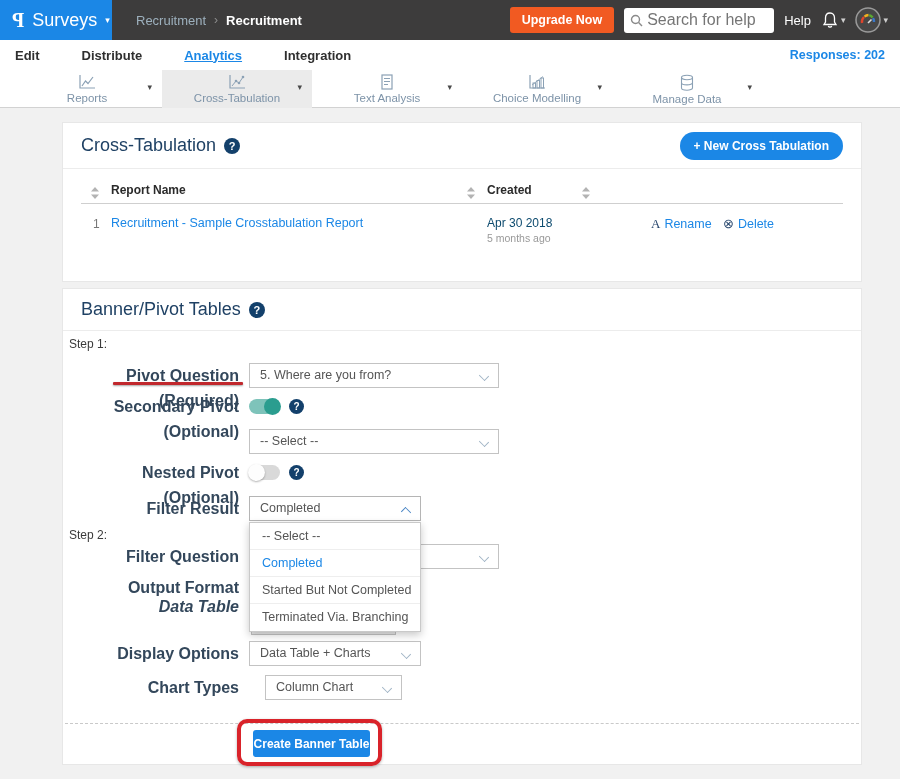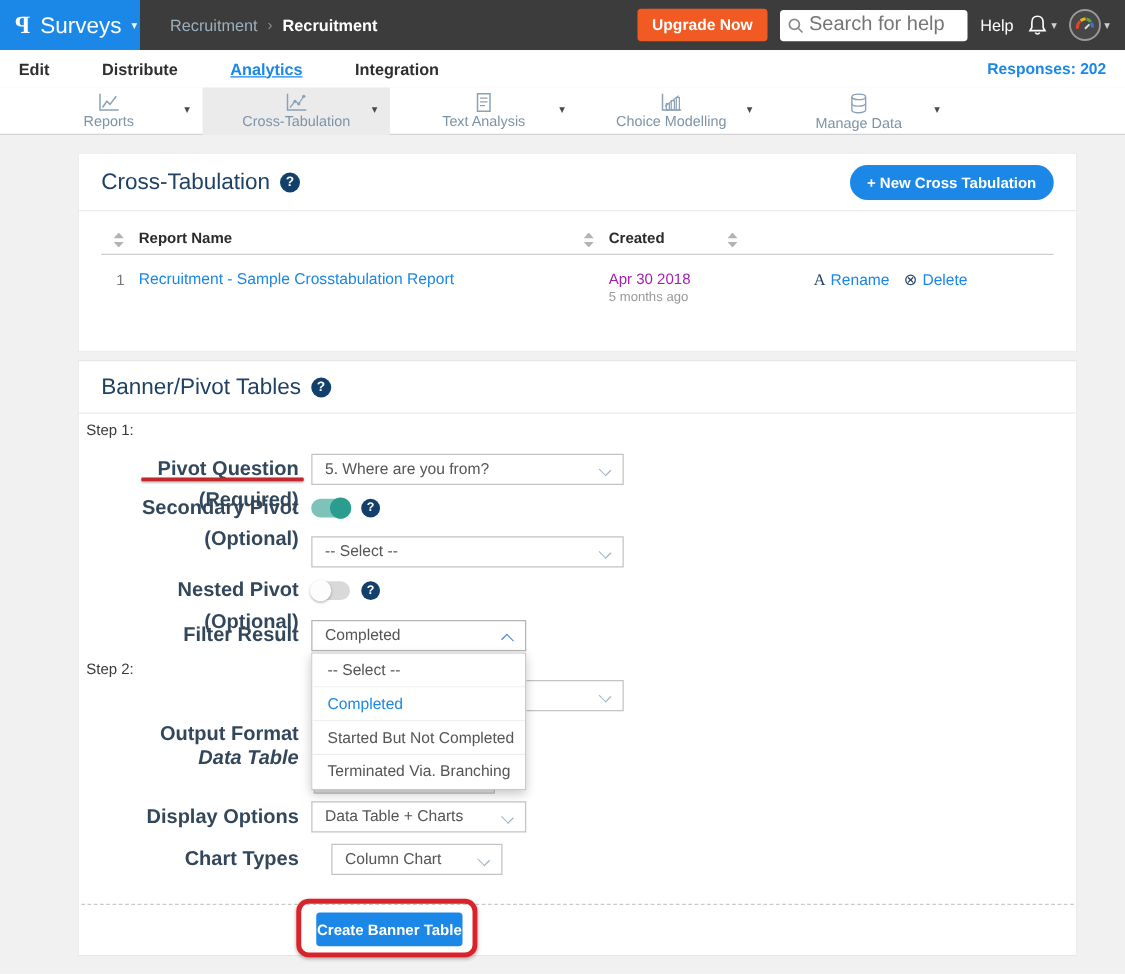--- a/index.html
+++ b/index.html
@@ -84,21 +84,21 @@
   .new-btn {
     background:#1b87e6; color:#fff; border:none; font-weight:bold; font-size:12px;
     padding:7px 14px; border-radius:14px; cursor:pointer; font-family:inherit;
   }
   
   .th { position:absolute; font-size:12px; font-weight:bold; color:#2b2b2b; }
   .sort-ic { position:absolute; cursor:pointer; }
   .row-divider { position:absolute; left:18px; right:18px; top:80px; border-top:1px solid #cfcfcf; }
   .row-index { position:absolute; left:30px; top:94px; font-size:12px; color:#777; }
   .row-link { position:absolute; left:48px; top:93px; font-size:12.5px; color:#1b87e6; cursor:pointer; }
-  .row-date { position:absolute; left:424px; top:93px; font-size:12px; color:#a21caf; }
+  .row-date { position:absolute; left:424px; top:93px; font-size:12px; color:#0c4a6e; }
   .row-ago  { position:absolute; left:424px; top:109px; font-size:10.5px; color:#999; }
   .action { position:absolute; top:93px; display:flex; align-items:center; gap:4px; cursor:pointer; }
   .action-glyph { color:#26456c; font-size:13px; }
   .action-glyph.serif { font-family:"Liberation Serif", serif; }
   .action-lbl { color:#1b87e6; font-size:12.5px; }
   
   .step-lbl { position:absolute; left:6px; font-size:12px; color:#3a3a3a; }
   .f-label {
     position:absolute; left:0; width:176px; text-align:right; font-size:16px;
     font-weight:bold; color:#33475b; height:25px; line-height:25px;
@@ -338,20 +338,21 @@
   </div>
   <div class="dd-list">
     <div class="dd-item">-- Select --</div>
     <div class="dd-item selected">Completed</div>
     <div class="dd-item">Started But Not Completed</div>
     <div class="dd-item">Terminated Via. Branching</div>
   </div>
 
   <span class="step-lbl" style="top:239px;">Step 2:</span>
 
+  <span class="f-label" style="top:255px;">Filter Question</span>
   <div class="sel" style="left:186px; top:255px; width:250px; z-index:1;">
     <span class="chev"></span>
   </div>
 
   <span class="f-label" style="top:286px;">Output Format</span>
   <div class="sel" style="left:186px; top:286px; width:168px; z-index:1;"></div>
 
   <span class="f-label" style="top:305px;font-style:italic;">Data Table</span>
   <div class="sel" style="left:188px; top:318px; width:145px; height:28px; z-index:1; background:#e8e8e8;"></div>
 

